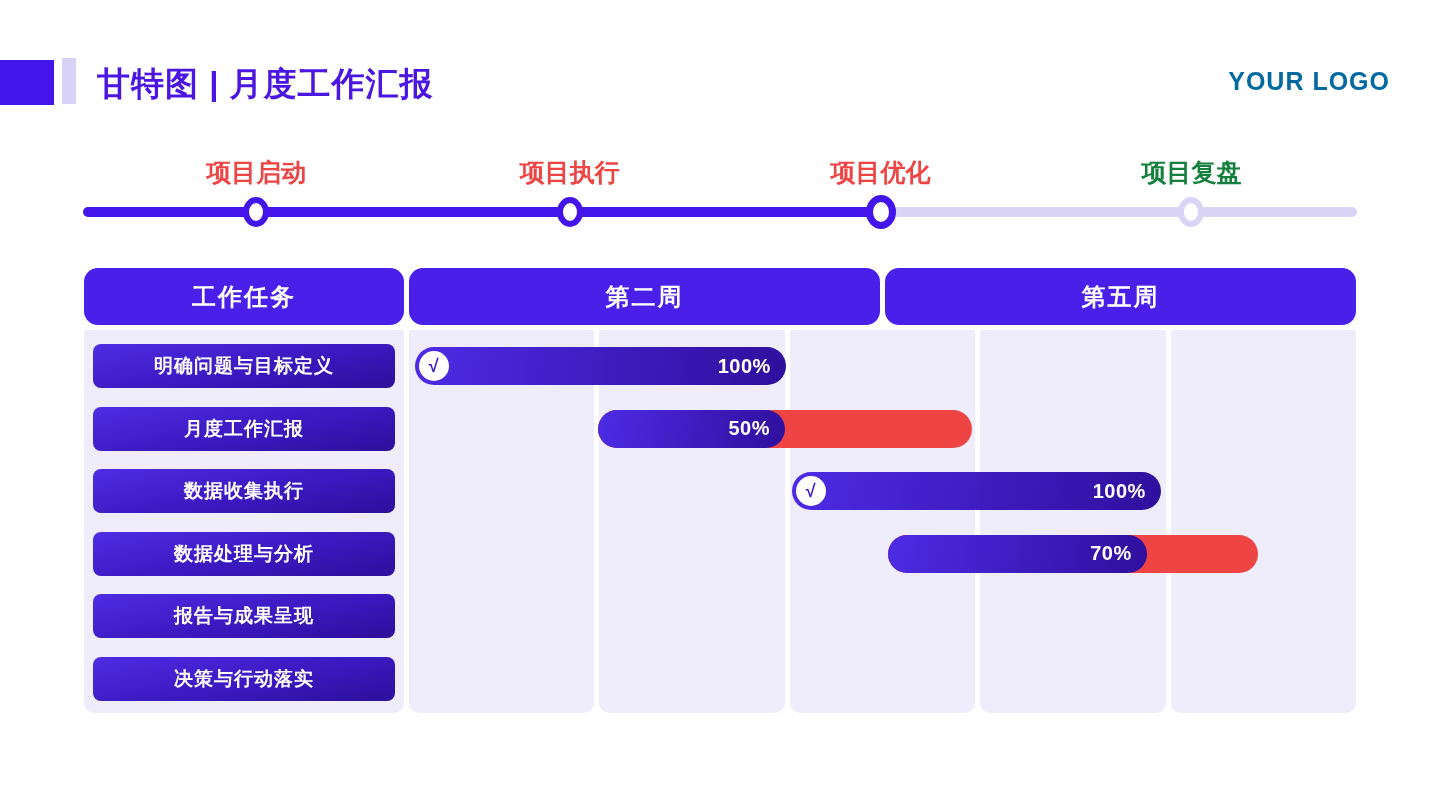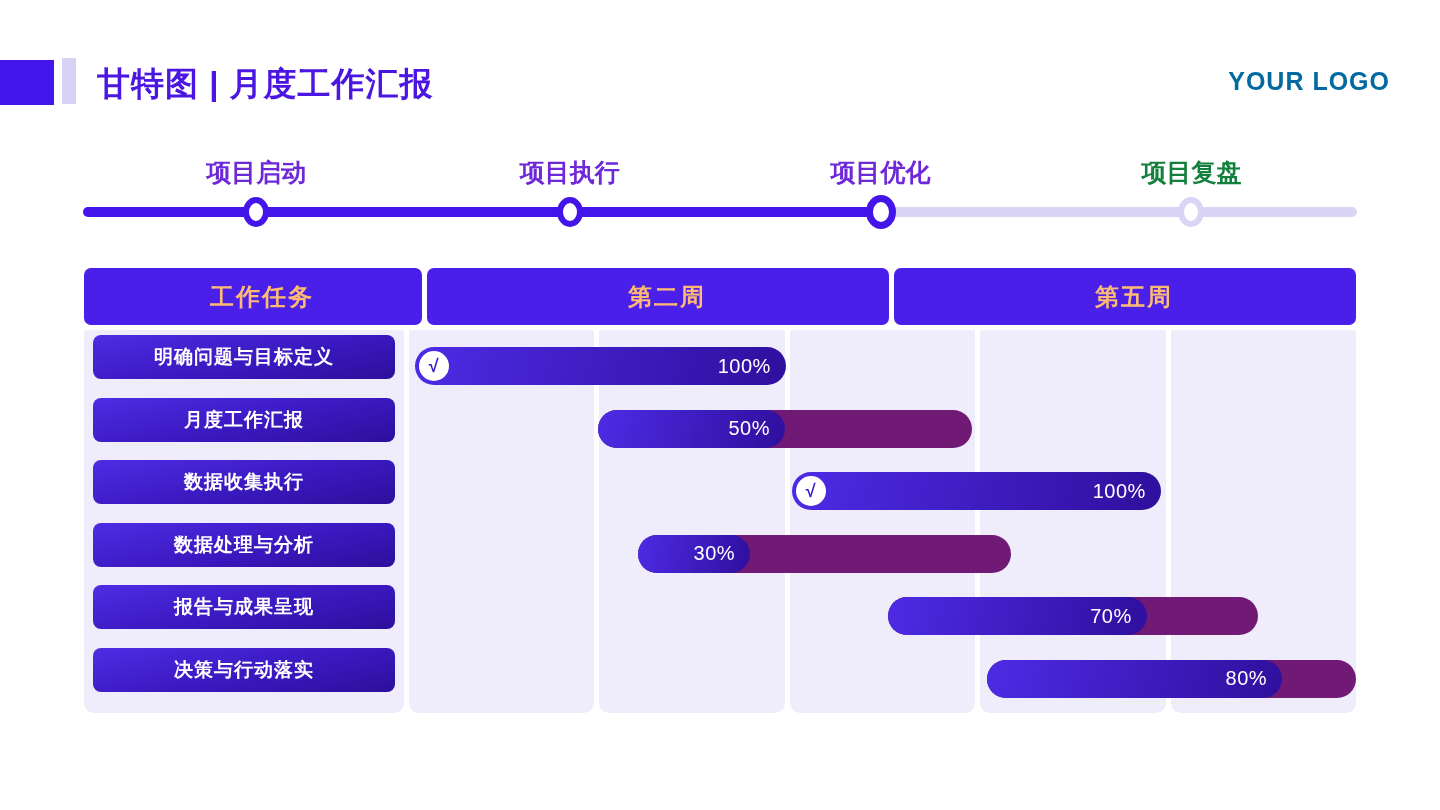--- a/index.html
+++ b/index.html
@@ -13,47 +13,47 @@
   .page-title{position:absolute;left:97px;top:62px;font-size:33px;font-weight:bold;color:#4B16E2;letter-spacing:1px;white-space:nowrap;}
   .logo{position:absolute;right:50px;top:67px;font-size:25px;font-weight:bold;color:#0369a1;letter-spacing:1px;}
   
   .timeline{position:absolute;left:83px;top:150px;width:1274px;height:110px;}
   .tl-line{position:absolute;left:0;top:57px;width:100%;height:10px;border-radius:5px;background:#DAD4F7;}
   .tl-line-done{position:absolute;left:0;top:0;height:10px;border-radius:5px;background:#4415EA;}
   .tl-node{position:absolute;top:62px;transform:translate(-50%,-50%);background:#ffffff;border-radius:50%;box-sizing:border-box;}
   .tl-node.done{width:26px;height:30px;border:6px solid #4415EA;}
   .tl-node.current{width:30px;height:34px;border:7px solid #4415EA;}
   .tl-node.upcoming{width:26px;height:30px;border:6px solid #DAD4F7;}
-  .tl-label{position:absolute;top:6px;transform:translateX(-50%);font-size:25px;font-weight:bold;color:#6d28d9;white-space:nowrap;}
+  .tl-label{position:absolute;top:6px;transform:translateX(-50%);font-size:25px;font-weight:bold;color:#ef4444;white-space:nowrap;}
   .tl-label.upcoming{color:#15803d;}
   
   .gantt-table{position:absolute;left:84px;top:268px;width:1272px;}
   .thead{display:flex;gap:5px;height:57px;}
-  .th{background:#4A1FE9;border-radius:7px;color:#fdba74;font-size:24px;font-weight:bold;
-      display:flex;align-items:center;justify-content:center;letter-spacing:2px;padding-left:18px;}
+  .th{background:#4A1FE9;border-radius:14px;color:#ffffff;font-size:24px;font-weight:bold;
+      display:flex;align-items:center;justify-content:center;letter-spacing:2px;}
   .th.task{width:320px;flex:none;}
   .th.week{flex:1;}
   .tbody{position:relative;margin-top:5px;height:383px;display:flex;gap:5px;}
   .col-bg{background:#EFEDFB;border-radius:2px 2px 10px 10px;}
   .task-col{width:320px;flex:none;padding-top:5px;box-sizing:border-box;}
   .week-col{flex:1;}
-  .task-row{height:62.5px;display:flex;justify-content:center;}
+  .task-row{height:62.5px;display:flex;align-items:center;justify-content:center;}
   .task-btn{width:302px;height:44px;border-radius:8px;
       background:linear-gradient(168deg,#4E2CE4 0%,#3A19C0 55%,#2D0F9B 100%);
       color:#ffffff;font-size:19px;font-weight:bold;letter-spacing:1px;
       display:flex;align-items:center;justify-content:center;}
   
   .bars-overlay{position:absolute;left:325px;top:0;width:947px;height:383px;padding-top:5px;box-sizing:border-box;}
   .bar-row{position:relative;height:62.5px;}
-  .track{position:absolute;top:12px;height:38px;border-radius:19px;background:#701a75;}
+  .track{position:absolute;top:12px;height:38px;border-radius:19px;background:#ef4444;}
   .track.no-track{background:transparent;}
   .fill{position:absolute;left:0;top:0;height:38px;border-radius:19px;
       background:linear-gradient(102deg,#4D2BE5 0%,#2F0F9D 100%);
       display:flex;align-items:center;justify-content:flex-end;box-sizing:border-box;padding-right:15px;}
-  .pct{color:#ffffff;font-size:20px;font-weight:normal;letter-spacing:0.5px;}
+  .pct{color:#ffffff;font-size:20px;font-weight:bold;letter-spacing:0.5px;}
   .check{position:absolute;left:4px;top:4px;width:30px;height:30px;border-radius:50%;background:#ffffff;
       display:flex;align-items:center;justify-content:center;color:#3A16C5;font-size:18px;font-weight:bold;}
 </style>
 </head>
 <body>
 
 <div class="slide">
 
   <div class="accent-square"></div>
   <div class="accent-bar"></div>
@@ -126,37 +126,23 @@
           </div>
           <div class="bar-row">
             <div class="track no-track" style="left: 40.4%; width: 39%;">
               <div class="fill" style="width: 100%;">
                 <div class="check">√</div>
                 <div class="pct">100%</div>
               </div>
             </div>
           </div>
           <div class="bar-row">
-            <div class="track" style="left: 24.2%; width: 39.4%;">
-              <div class="fill" style="width: 30%;">
-                <div class="pct">30%</div>
-              </div>
-            </div>
-          </div>
-          <div class="bar-row">
             <div class="track" style="left: 50.6%; width: 39%;">
               <div class="fill" style="width: 70%;">
                 <div class="pct">70%</div>
-              </div>
-            </div>
-          </div>
-          <div class="bar-row">
-            <div class="track" style="left: 61%; width: 39%;">
-              <div class="fill" style="width: 80%;">
-                <div class="pct">80%</div>
               </div>
             </div>
           </div>
         </div>
     </div>
   </div>
 
 </div>
 
 </body></html>

